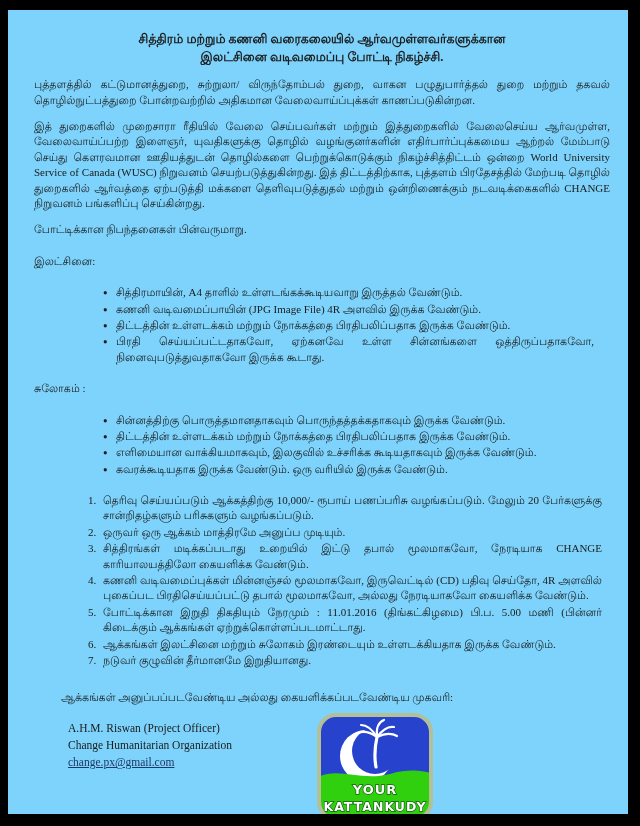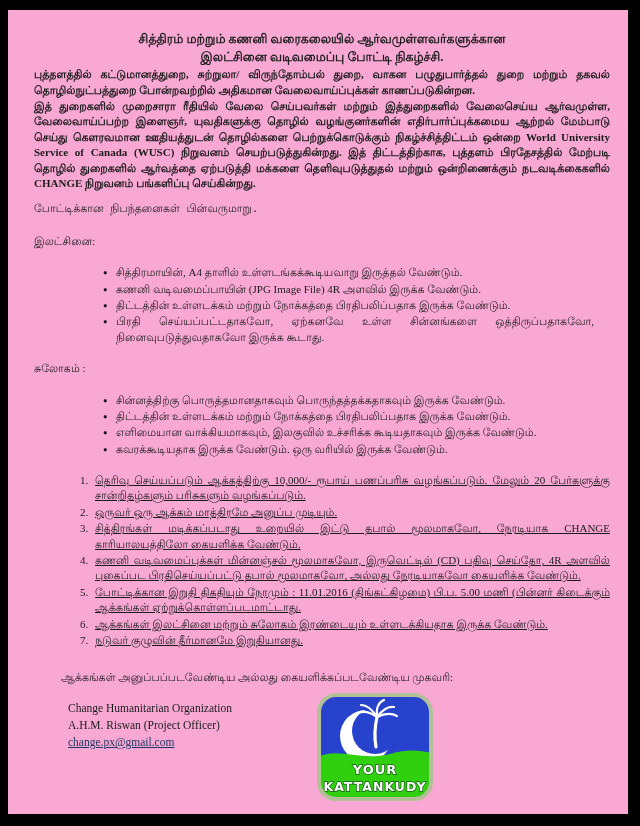--- a/index.html
+++ b/index.html
@@ -6,42 +6,41 @@
   body{
     width:640px;height:826px;
     background:#000;
     position:relative;
     font-family:"Liberation Serif", serif;
     -webkit-font-smoothing:antialiased;
   }
   .page{
     position:absolute;
     top:10px;left:8px;right:12px;bottom:12px;
-    background:#f9a8d4;
+    background:#7dd3fc;
     overflow:hidden;
   }
   .content{
     padding:16px 18px 0 26px;
     color:#1b1b1b;
     font-size:11px;
     line-height:1.4;
   }
   .title{
     text-align:center;
     font-weight:bold;
     font-size:12.5px;
     line-height:1.45;
     margin:4px 0 0 0;
   }
   p.para{
     text-align:justify;
-    margin:1px 0 0 0;
-    font-weight:bold;
+    margin:11px 0 0 0;
   }
-  .intro-line{ margin:11px 0 16px 0;font-family:Liberation Mono, monospace; }
+  .intro-line{ margin:11px 0 16px 0; }
   .section-heading{
     margin:12px 0 2px 0;
   }
   ul.bullets{
     list-style:none;
     margin:16px;
     padding:0 0 0 66px;
   }
   ul.bullets li{
     position:relative;
@@ -55,23 +54,22 @@
     top:0;
     font-size:7.5px;
     line-height:15px;
   }
   ol.rules{
     margin:2px 0 0 0;
     padding:0 0 0 57px;
   }
   ol.rules li{
     text-align:justify;
-    margin:1px 0;
+    margin:1px 8px;
     padding-left:4px;
-    text-decoration:underline;
   }
   .address-intro{
     margin:22px 0 0 27px;
   }
   .footer-row{
     display:flex;
     align-items:flex-start;
     margin:14px 0 0 34px;
   }
   .contact{
@@ -136,22 +134,22 @@
       <li>கணனி வடிவமைப்புக்கள் மின்னஞ்சல் மூலமாகவோ, இருவெட்டில் (CD) பதிவு செய்தோ, 4R அளவில் புகைப்பட பிரதிசெய்யப்பட்டு தபால் மூலமாகவோ, அல்லது நேரடியாகவோ கையளிக்க வேண்டும்.</li>
       <li>போட்டிக்கான இறுதி திகதியும் நேரமும் : 11.01.2016 (திங்கட்கிழமை) பி.ப. 5.00 மணி (பின்னர் கிடைக்கும் ஆக்கங்கள் ஏற்றுக்கொள்ளப்படமாட்டாது.</li>
       <li>ஆக்கங்கள் இலட்சினை மற்றும் சுலோகம் இரண்டையும் உள்ளடக்கியதாக இருக்க வேண்டும்.</li>
       <li>நடுவர் குழுவின் தீர்மானமே இறுதியானது.</li>
     </ol>
 
     <div class="address-intro">ஆக்கங்கள் அனுப்பப்படவேண்டிய அல்லது கையளிக்கப்படவேண்டிய முகவரி:</div>
 
     <div class="footer-row">
       <div class="contact">
+        <div>A.H.M. Riswan (Project Officer)</div>
         <div>Change Humanitarian Organization</div>
-        <div>A.H.M. Riswan (Project Officer)</div>
         <div class="email"><a href="#">change.px@gmail.com</a></div>
 
       </div>
 
       <svg class="logo-badge" viewBox="0 0 118 110" xmlns="http://www.w3.org/2000/svg">
         <defs>
           <clipPath id="badgeClip">
               <rect x="3" y="3" width="112" height="104" rx="17" ry="17"></rect>
             </clipPath>
         </defs>

